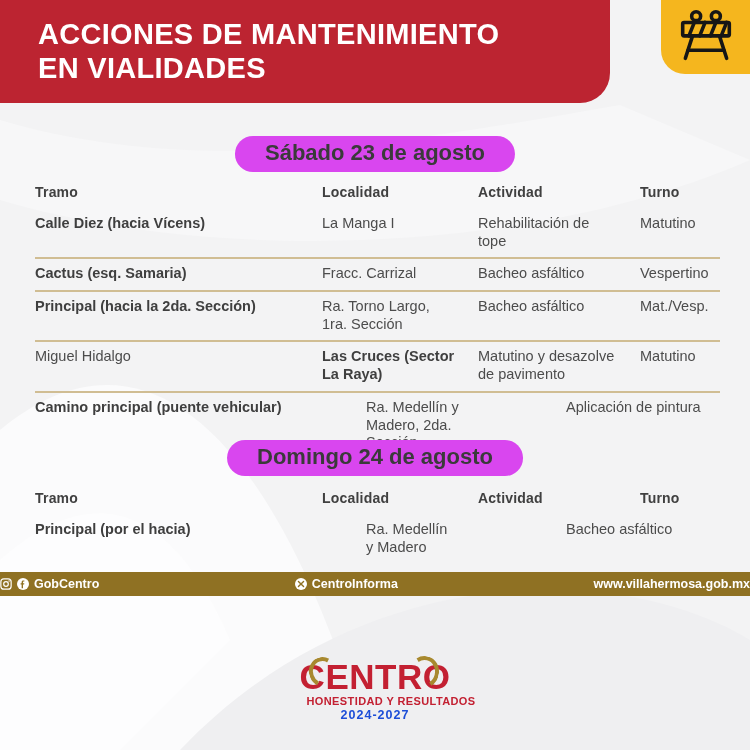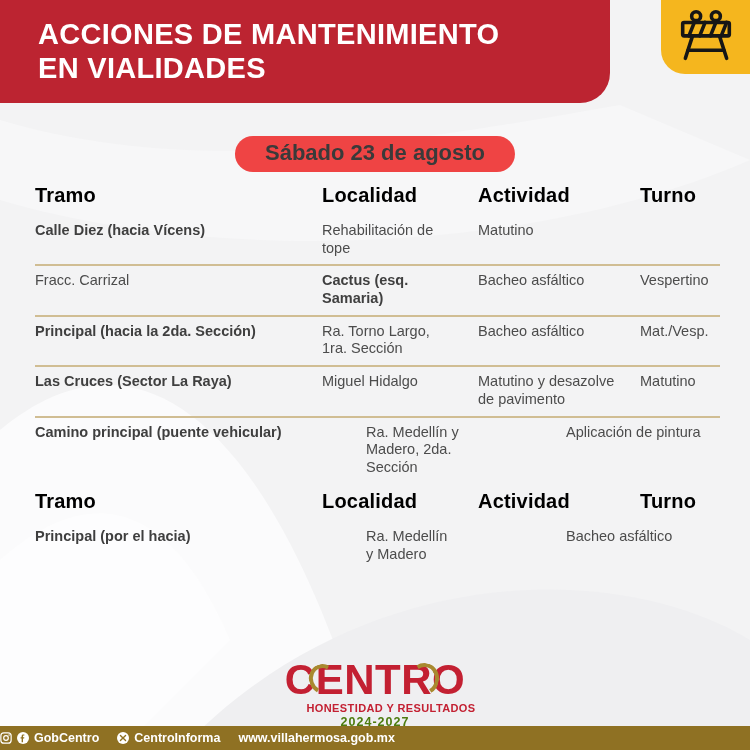--- a/index.html
+++ b/index.html
@@ -2,21 +2,21 @@
 <html><head>
 <meta charset="utf-8">
 <style>
   * { margin: 0; padding: 0; box-sizing: border-box; }
   html, body { width: 750px; height: 750px; }
   body {
     font-family: "Liberation Sans", sans-serif;
     background: #f3f3f4;
     overflow: hidden;
   }
-  .canvas { position: relative; width: 750px; height: 750px; background: #f3f3f4; }
+  .canvas { position: relative; width: 750px; height: 604px; background: #f3f3f4; }
 
   
   .bg-swoosh { position: absolute; inset: 0; width: 750px; height: 750px; pointer-events: none; }
 
   
   .header-red {
     position: absolute; top: 0; left: 0;
     width: 610px; height: 103px;
     background: #bc2431;
     border-radius: 0 0 30px 0;
@@ -33,57 +33,57 @@
     position: absolute; top: 0; left: 661px;
     width: 89px; height: 74px;
     background: #f5b61e;
     border-radius: 0 0 0 24px;
     display: flex; align-items: center; justify-content: center;
   }
 
   
   .date-pill {
     position: absolute; left: 50%; transform: translateX(-50%);
-    background: #ef4444; color: #3a3a3a;
+    background: #d946ef; color: #3a3a3a;
     font-weight: bold; font-size: 22px;
     padding: 4px 30px 6px 30px;
     border-radius: 20px;
     white-space: nowrap;
   }
   .pill-1 { top: 136px; }
   .pill-2 { top: 440px; }
 
   
   .table { position: absolute; left: 35px; width: 685px; }
   .table-1 { top: 184px; }
   .table-2 { top: 490px; }
   .trow, .thead {
     display: grid;
     grid-template-columns: 287px 156px 162px 1fr;
     align-items: start;
   }
   .thead { padding-bottom: 9px; }
   .th {
-    color: #000000; font-weight: bold; font-size: 20px; letter-spacing: 0.2px;
+    color: #404040; font-weight: bold; font-size: 14px; letter-spacing: 0.2px;
   }
   .trow {
     font-size: 14.5px; color: #4c4c4c;
     padding: 6px 0 7px 0;
     border-bottom: 2px solid #d0bd93;
     line-height: 1.22;
   }
   .trow:last-child { border-bottom: none; gap: 44px; }
   .cell { white-space: pre-line; padding-right: 21px; }
   .cell-tramo { font-weight: bold; color: #3f3f3f; }
 
   
   .logo-block { position: absolute; top: 659px; left: 0; width: 750px; text-align: center; }
   .logo-name {
     position: relative; display: inline-block;
-    color: #c32032; font-weight: bold; font-size: 42px; letter-spacing: 0.5px;
+    color: #c32032; font-weight: bold; font-size: 35px; letter-spacing: 0.5px;
     line-height: 1;
     text-align: center;
   }
   .logo-arc-c, .logo-arc-o {
     position: absolute; border: 4px solid transparent; border-radius: 50%;
   }
   .logo-arc-c {
     width: 28px; height: 30px; top: -3px; left: -5px;
     border-left-color: #a8892f; border-top-color: #a8892f;
     transform: rotate(-18deg);
@@ -92,29 +92,29 @@
     width: 30px; height: 32px; top: -4px; right: -6px;
     border-top-color: #a8892f; border-right-color: #a8892f;
     transform: rotate(14deg);
   }
   .logo-tagline {
     color: #c32032; font-weight: bold; font-size: 11px; letter-spacing: 0.4px;
     margin-top: 1px;
     padding-left: 32px;
   }
   .logo-period {
-    color: #4d7c0f; font-weight: bold; font-size: 12.5px; letter-spacing: 1px;
+    color: #1d4ed8; font-weight: bold; font-size: 12.5px; letter-spacing: 1px;
     margin-top: 1px;
   }
 
   
   .footer-bar {
-    position: absolute; left: 0; right: 0; bottom: 0; height: 24px;
+    position: absolute; left: 0; right: 0; bottom: 8px; height: 24px;
     background: #8f7123;
-    display: flex; align-items: center; justify-content: flex-start;
+    display: flex; align-items: center; justify-content: space-between;
     gap: 18px;
     color: #ffffff; font-weight: bold; font-size: 12.5px;
   }
   .footer-group { display: flex; align-items: center; gap: 5px; }
   .footer-icon { display: inline-flex; }
 </style>
 </head>
 <body>
 
 <div class="canvas">
@@ -152,52 +152,54 @@
 
   <div class="table table-1">
     <div class="thead">
       <div class="th">Tramo</div>
       <div class="th">Localidad</div>
       <div class="th">Actividad</div>
       <div class="th">Turno</div>
     </div>
     <div class="trow">
       <div class="cell cell-tramo">Calle Diez (hacia Vícens)</div>
+      <div class="cell">La Manga I</div>
       <div class="cell">Rehabilitación de tope</div>
       <div class="cell">Matutino</div>
     </div>
     <div class="trow">
+      <div class="cell cell-tramo">Cactus (esq. Samaria)</div>
       <div class="cell">Fracc. Carrizal</div>
-      <div class="cell cell-tramo">Cactus (esq. Samaria)</div>
       <div class="cell">Bacheo asfáltico</div>
       <div class="cell">Vespertino</div>
     </div>
     <div class="trow">
       <div class="cell cell-tramo">Principal (hacia la 2da. Sección)</div>
       <div class="cell">Ra. Torno Largo,
 1ra. Sección</div>
       <div class="cell">Bacheo asfáltico</div>
       <div class="cell">Mat./Vesp.</div>
     </div>
     <div class="trow">
+      <div class="cell">Miguel Hidalgo</div>
       <div class="cell cell-tramo">Las Cruces (Sector La Raya)</div>
-      <div class="cell">Miguel Hidalgo</div>
       <div class="cell">Matutino y desazolve
 de pavimento</div>
       <div class="cell">Matutino</div>
     </div>
     <div class="trow">
       <div class="cell cell-tramo">Camino principal (puente vehicular)</div>
       <div class="cell">Ra. Medellín y
 Madero, 2da. Sección</div>
       <div class="cell">Aplicación de pintura</div>
       <div class="cell">Matutino</div>
     </div>
   </div>
 
+  <div class="date-pill pill-2">Domingo 24 de agosto</div>
 
   <div class="table table-2">
     <div class="thead">
       <div class="th">Tramo</div>
       <div class="th">Localidad</div>
       <div class="th">Actividad</div>
       <div class="th">Turno</div>
     </div>
     <div class="trow">
       <div class="cell cell-tramo">Principal (por el hacia)</div>

